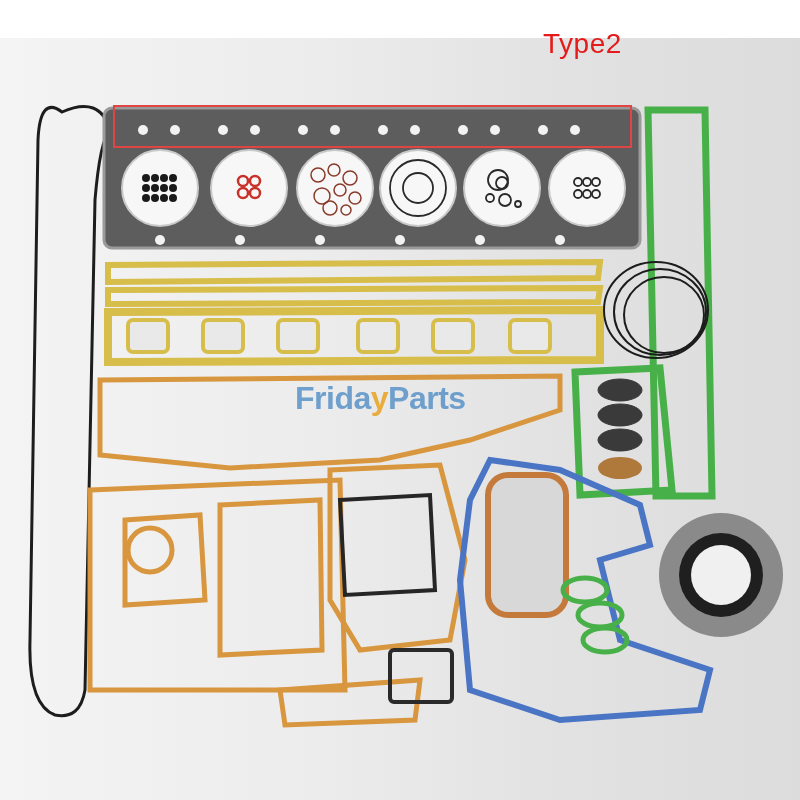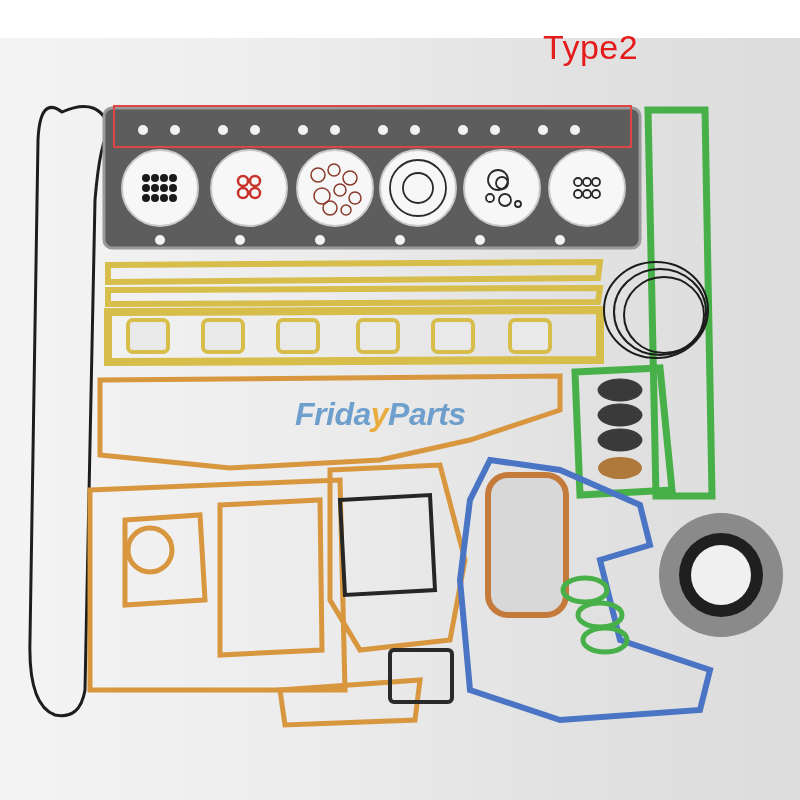--- a/index.html
+++ b/index.html
@@ -1,21 +1,21 @@
 <!DOCTYPE html>
 <html><head>
 <meta charset="utf-8">
 <style>
   html,body{margin:0;padding:0;}
   body{width:800px;height:800px;overflow:hidden;background:#ffffff;font-family:"Liberation Sans",sans-serif;position:relative;}
   .photo{position:absolute;left:0;top:38px;width:800px;height:762px;
     background:linear-gradient(90deg,#f4f4f4 0%,#ececec 40%,#e2e2e2 70%,#dcdcdc 100%);}
-  .title{position:absolute;left:543px;top:30px;font-size:34px;color:#e51b1b;line-height:1;letter-spacing:0.5px;}
+  .title{position:absolute;left:543px;top:30px;font-size:28px;color:#e51b1b;line-height:1;letter-spacing:0.5px;}
   svg{position:absolute;left:0;top:0;}
-  .wm{position:absolute;left:295px;top:396px;font-size:32px;font-weight:bold;font-style:italic;letter-spacing:-0.5px;color:#5a93c8;opacity:0.85;}
+  .wm{position:absolute;left:295px;top:380px;font-size:32px;font-weight:bold;letter-spacing:-0.5px;color:#5a93c8;opacity:0.85;}
   .wm .y{color:#e8a321;}
 </style>
 </head>
 <body>
 
 <div class="photo"></div>
 
 <svg width="800" height="800" viewBox="0 0 800 800">
 
   <path d="M62 112 Q40 95 38 140 L30 640 Q28 705 55 715 Q80 720 85 690 L95 200 Q100 140 110 130 Q100 95 62 112 Z" fill="none" stroke="#1d1d1d" stroke-width="3"></path>

